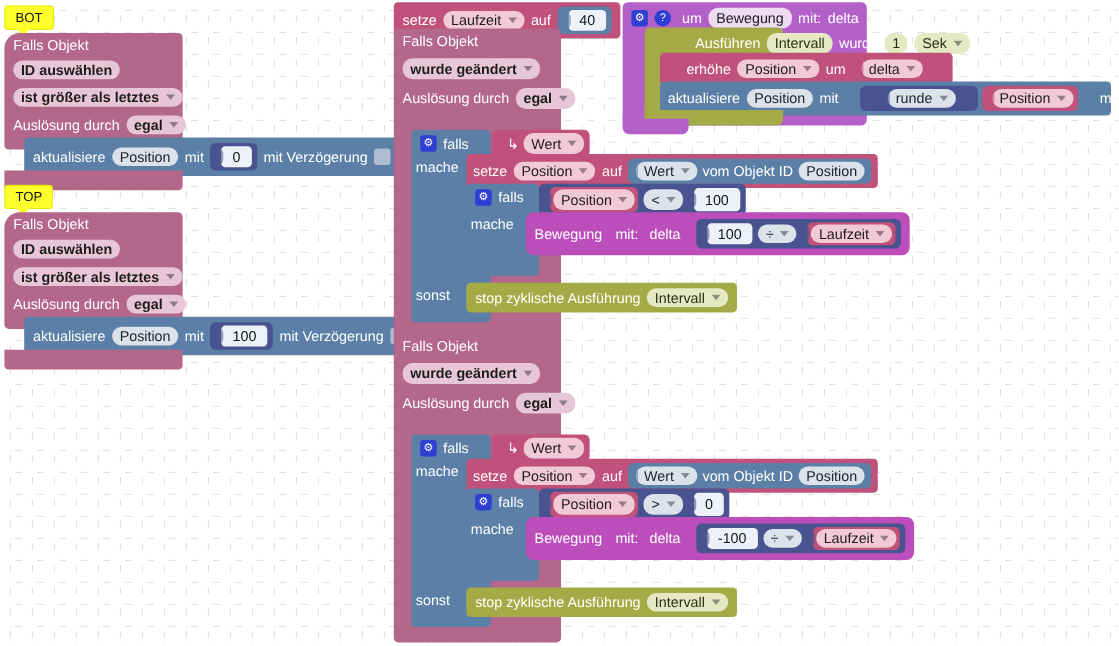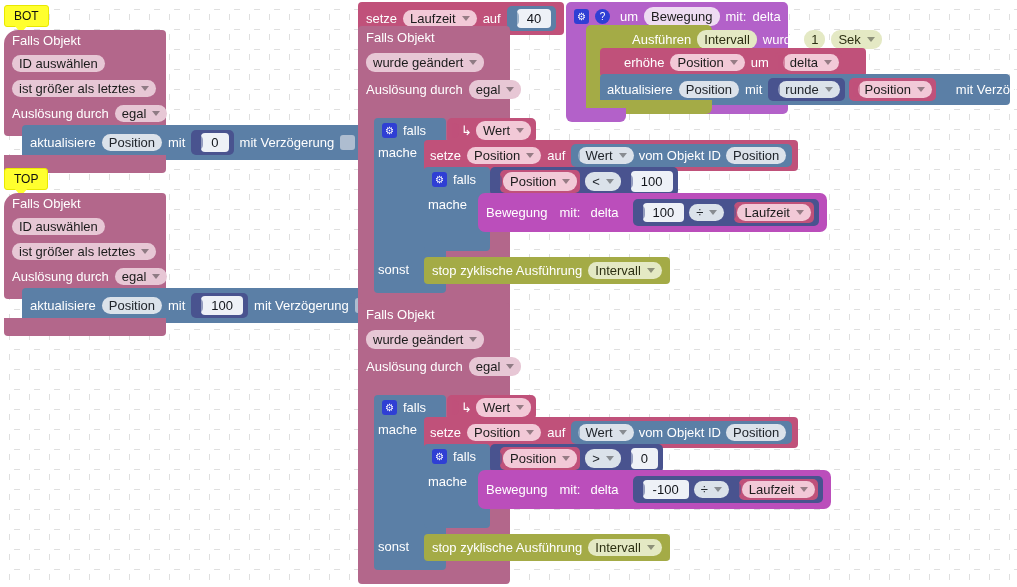--- a/index.html
+++ b/index.html
@@ -69,21 +69,21 @@
     border-radius: 9px;
     padding: 2px 7px;
     font-size: 13px;
     color: #1b1b1b;
     background: #f0c4d4;
     white-space: nowrap;
   }
   .field.light { background:#f2c9d7; }
   .field.grey  { background:#dbe2ea; color:#20252b; }
   .field.olive { background:#e4e9c4; color:#2c2f12; }
-  .field.plain { background:#e7c7d5; }
+  .field.plain { background:#e7c7d5;font-weight:bold; }
   .caret {
     display:inline-block;
     width:0;height:0;
     border-left:4px solid transparent;
     border-right:4px solid transparent;
     border-top:5px solid rgba(0,0,0,0.38);
     margin-left:2px;
   }
 
   
@@ -571,21 +571,21 @@
       </div>
     </div>
   </div>
 
   <div class="blk" style="left:600px; top:74px; width:410px;">
     <div class="body c-update">
       <div class="row" style="padding:4px 7px;">
         <span class="lbl">aktualisiere</span>
         <span class="field grey">Position</span>
         <span class="lbl">mit</span>
-        <span class="rep math" style="color:#49538f; padding:3px 5px;">
+        <span class="rep math" style="color:#49538f; padding:3px 20px;margin-left:14px;">
           <span class="notch"></span>
           <span class="field grey">
             <span>runde</span>
               <i class="caret"></i>
           </span>
         </span>
         <span class="rep var" style="color:#c0517a; padding:3px 4px; margin-left:-2px;">
           <span class="notch"></span>
           <span class="field light">
             <span>Position</span>

